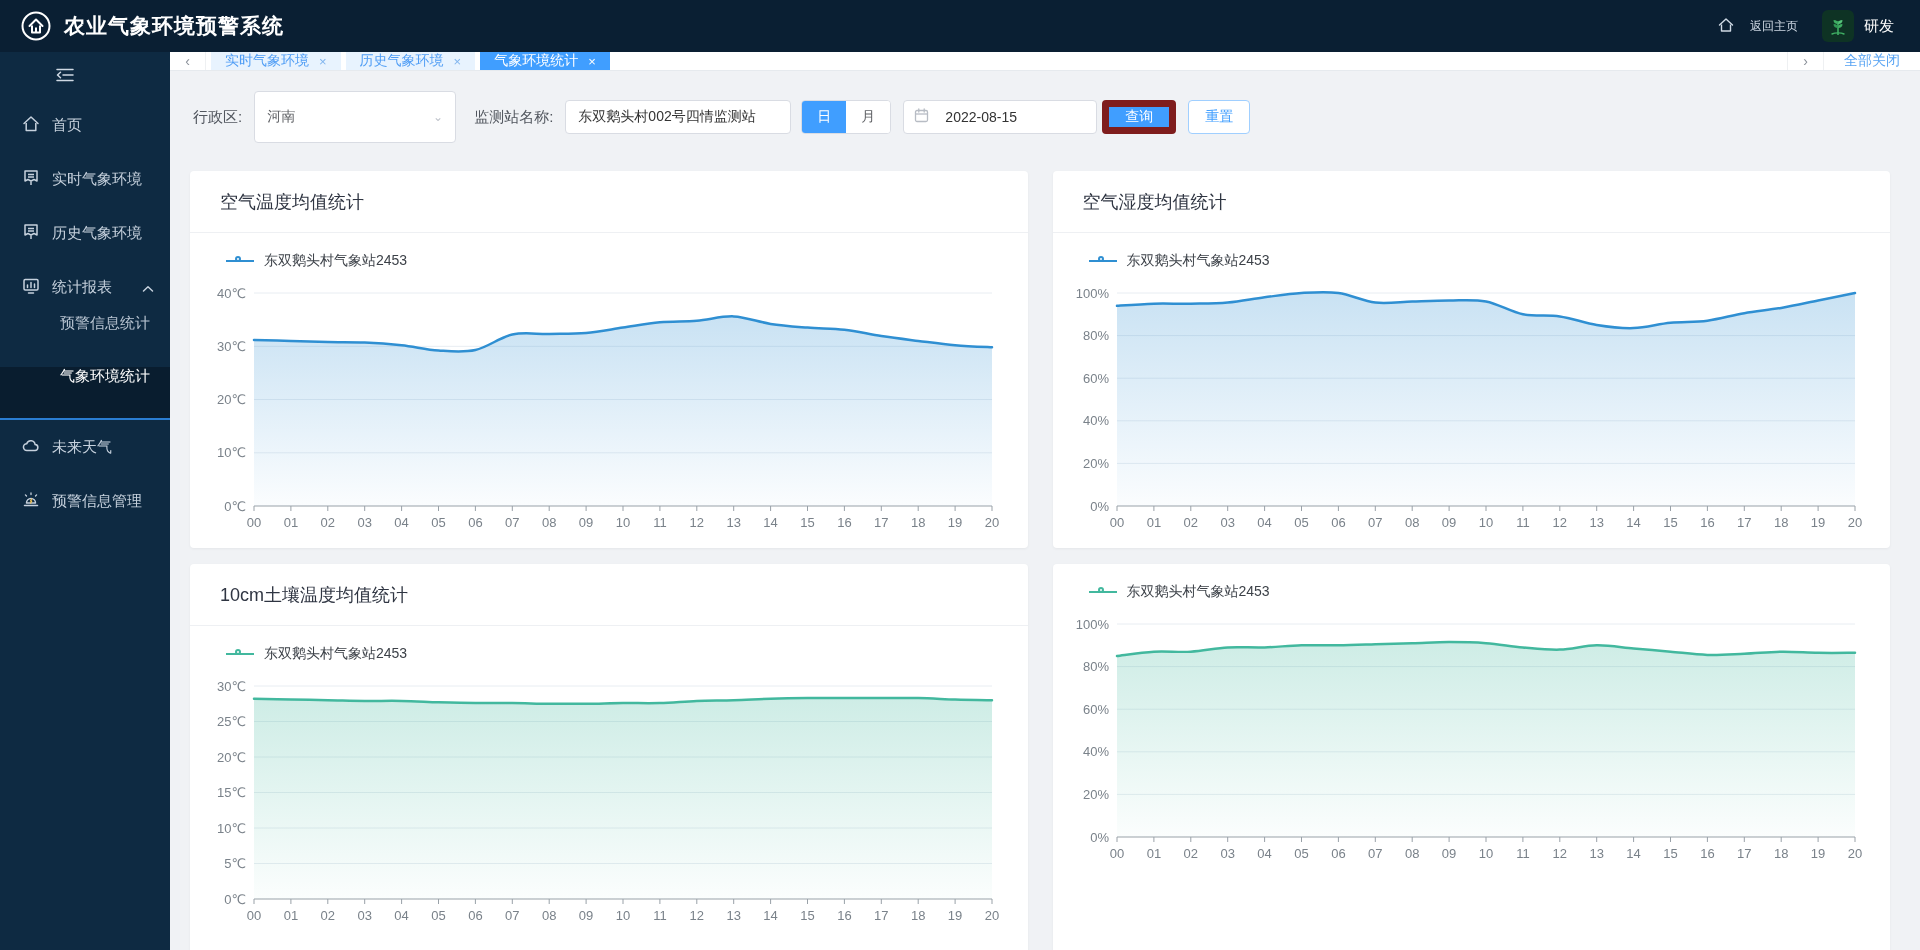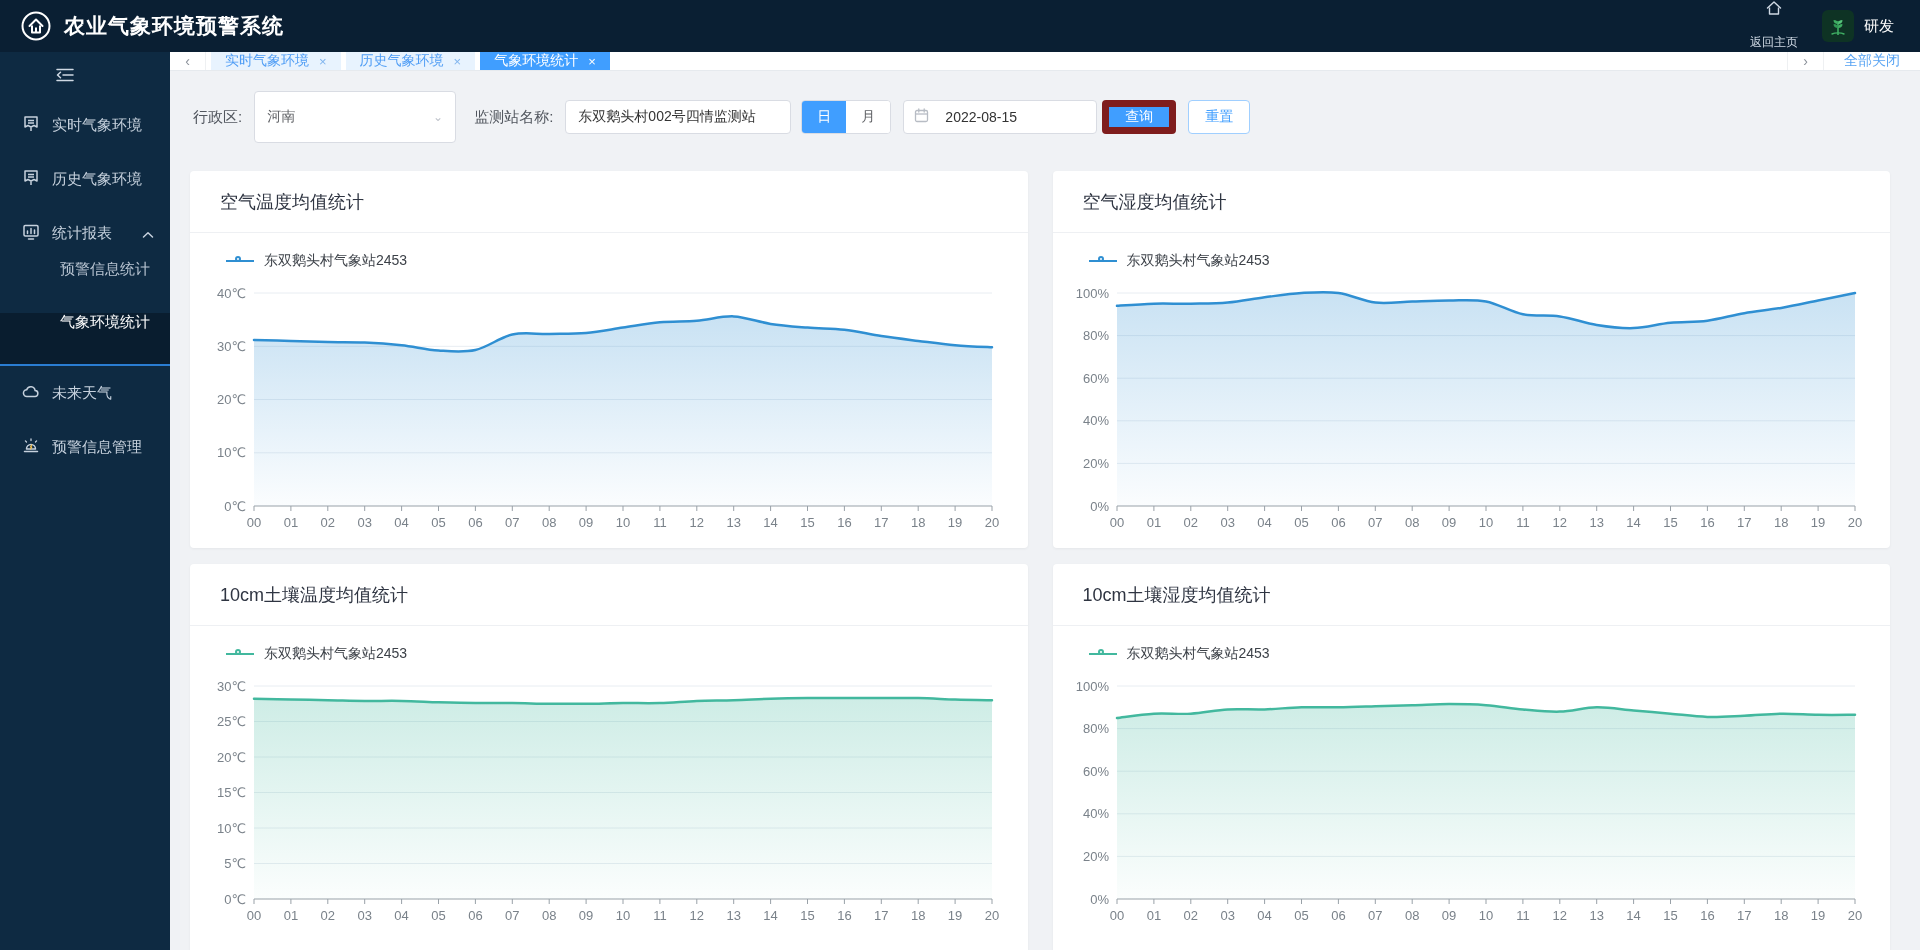--- a/index.html
+++ b/index.html
@@ -6,21 +6,21 @@
   html,body { width:1920px; height:950px; overflow:hidden; background:#f0f2f5;
               font-family:"Liberation Sans","DejaVu Sans",sans-serif; }
 
   
   .app-header { height:52px; background:#0a1f33; display:flex; align-items:center;
                 justify-content:space-between; padding:0 26px 0 20px; color:#fff; }
   .brand { display:flex; align-items:center; gap:12px; }
   .brand svg { display:block; }
   .brand h1 { font-size:21px; font-weight:bold; letter-spacing:1px; }
   .header-right { display:flex; align-items:center; gap:24px; }
-  .home-link { display:flex; flex-direction:column; align-items:center; gap:16px;
+  .home-link { display:flex; align-items:center; gap:16px;
                color:#cfd9e4; font-size:12px; cursor:pointer; }
   .user-box { display:flex; align-items:center; gap:10px; cursor:pointer; }
   .avatar { width:32px; height:32px; border-radius:6px; background:#0e3324;
             display:flex; align-items:center; justify-content:center; }
   .user-name { font-size:15px; color:#fff; }
 
   
   .app-body { display:flex; height:898px; }
   .sidebar { width:170px; background:#0e2a42; color:#c6d1dd; flex:none; }
   .collapse-row { height:46px; display:flex; align-items:center; padding-left:56px; color:#cfd9e4; cursor:pointer; }
@@ -127,20 +127,27 @@
 </header>
 
 <div class="app-body">
   <nav class="sidebar">
     <div class="collapse-row">
       <svg width="18" height="16" viewBox="0 0 18 16">
           <path d="M1 2.5 H17 M7 8 H17 M1 13.5 H17 M4.5 5.2 L1.5 8 L4.5 10.8" fill="none" stroke="#cfd9e4" stroke-width="1.5" stroke-linecap="round" stroke-linejoin="round"></path>
         </svg>
     </div>
     <div>
+        <div class="menu-item">
+          <span><svg width="18" height="18" viewBox="0 0 18 18">
+              <path d="M2 8.5 L9 2 L16 8.5" fill="none" stroke="#c6d1dd" stroke-width="1.5" stroke-linecap="round" stroke-linejoin="round"></path>
+              <path d="M4.2 8 V15.5 H13.8 V8" fill="none" stroke="#c6d1dd" stroke-width="1.5" stroke-linejoin="round"></path>
+            </svg></span>
+          <span>首页</span>
+        </div>
         <div class="menu-item">
           <span><svg width="18" height="18" viewBox="0 0 18 18">
               <path d="M3 2 H15 V12 L12 10.5 L9 12 L6 10.5 L3 12 Z" fill="none" stroke="#c6d1dd" stroke-width="1.5" stroke-linejoin="round"></path>
               <path d="M6 5.5 H12 M6 8 H12" stroke="#c6d1dd" stroke-width="1.3"></path>
               <path d="M9 12.5 V16" stroke="#c6d1dd" stroke-width="1.5"></path>
             </svg></span>
           <span>实时气象环境</span>
         </div>
         <div class="menu-item">
           <span><svg width="18" height="18" viewBox="0 0 18 18">
@@ -456,23 +463,20 @@
               <text x="728.2" y="256" text-anchor="middle" class="ax">18</text>
               <line x1="765.1" y1="235" x2="765.1" y2="240" stroke="#99a1a8"></line>
               <text x="765.1" y="256" text-anchor="middle" class="ax">19</text>
               <line x1="802" y1="235" x2="802" y2="240" stroke="#99a1a8"></line>
               <text x="802" y="256" text-anchor="middle" class="ax">20</text>
               <path d="M64,34.8C70.2,34.9 88.6,35.3 100.9,35.5C113.2,35.7 125.5,36.0 137.8,36.2C150.1,36.4 162.4,36.8 174.7,36.9C187.0,37.0 199.3,36.7 211.6,36.9C223.9,37.1 236.2,37.9 248.5,38.3C260.8,38.6 273.1,38.9 285.4,39C297.7,39.1 310.0,38.9 322.3,39C334.6,39.1 346.9,39.7 359.2,39.8C371.5,39.9 383.8,39.9 396.1,39.8C408.4,39.7 420.7,39.1 433,39C445.3,38.9 457.6,39.4 469.9,39C482.2,38.6 494.5,37.4 506.8,36.9C519.1,36.4 531.4,36.6 543.7,36.2C556.0,35.9 568.3,35.1 580.6,34.8C592.9,34.4 605.2,34.2 617.5,34.1C629.8,34.0 642.1,34.1 654.4,34.1C666.7,34.1 679.0,34.1 691.3,34.1C703.6,34.1 715.9,33.9 728.2,34.1C740.5,34.3 752.8,35.1 765.1,35.5C777.4,35.9 795.9,36.1 802,36.2 L802,235 L64,235 Z" fill="url(#grad2)"></path>
               <path d="M64,34.8C70.2,34.9 88.6,35.3 100.9,35.5C113.2,35.7 125.5,36.0 137.8,36.2C150.1,36.4 162.4,36.8 174.7,36.9C187.0,37.0 199.3,36.7 211.6,36.9C223.9,37.1 236.2,37.9 248.5,38.3C260.8,38.6 273.1,38.9 285.4,39C297.7,39.1 310.0,38.9 322.3,39C334.6,39.1 346.9,39.7 359.2,39.8C371.5,39.9 383.8,39.9 396.1,39.8C408.4,39.7 420.7,39.1 433,39C445.3,38.9 457.6,39.4 469.9,39C482.2,38.6 494.5,37.4 506.8,36.9C519.1,36.4 531.4,36.6 543.7,36.2C556.0,35.9 568.3,35.1 580.6,34.8C592.9,34.4 605.2,34.2 617.5,34.1C629.8,34.0 642.1,34.1 654.4,34.1C666.7,34.1 679.0,34.1 691.3,34.1C703.6,34.1 715.9,33.9 728.2,34.1C740.5,34.3 752.8,35.1 765.1,35.5C777.4,35.9 795.9,36.1 802,36.2" fill="none" stroke="#42b89e" stroke-width="2.5" stroke-linecap="round"></path>
             </svg></div>
         </section>
         <section class="panel">
-          <div class="panel-head">
-            <h2>10cm土壤湿度均值统计</h2>
-          </div>
           <div class="legend" style="--c:#42b89e">
             <span class="lg-mark">
               <i></i>
             </span>
             <span class="lg-text">东双鹅头村气象站2453</span>
           </div>
           <div class="chart-wrap"><svg width="836" height="262">
               <defs>
                 <linearGradient id="grad3" x1="0" y1="0" x2="0" y2="1">
                   <stop offset="0" stop-color="#42b89e" stop-opacity="0.26"></stop>

